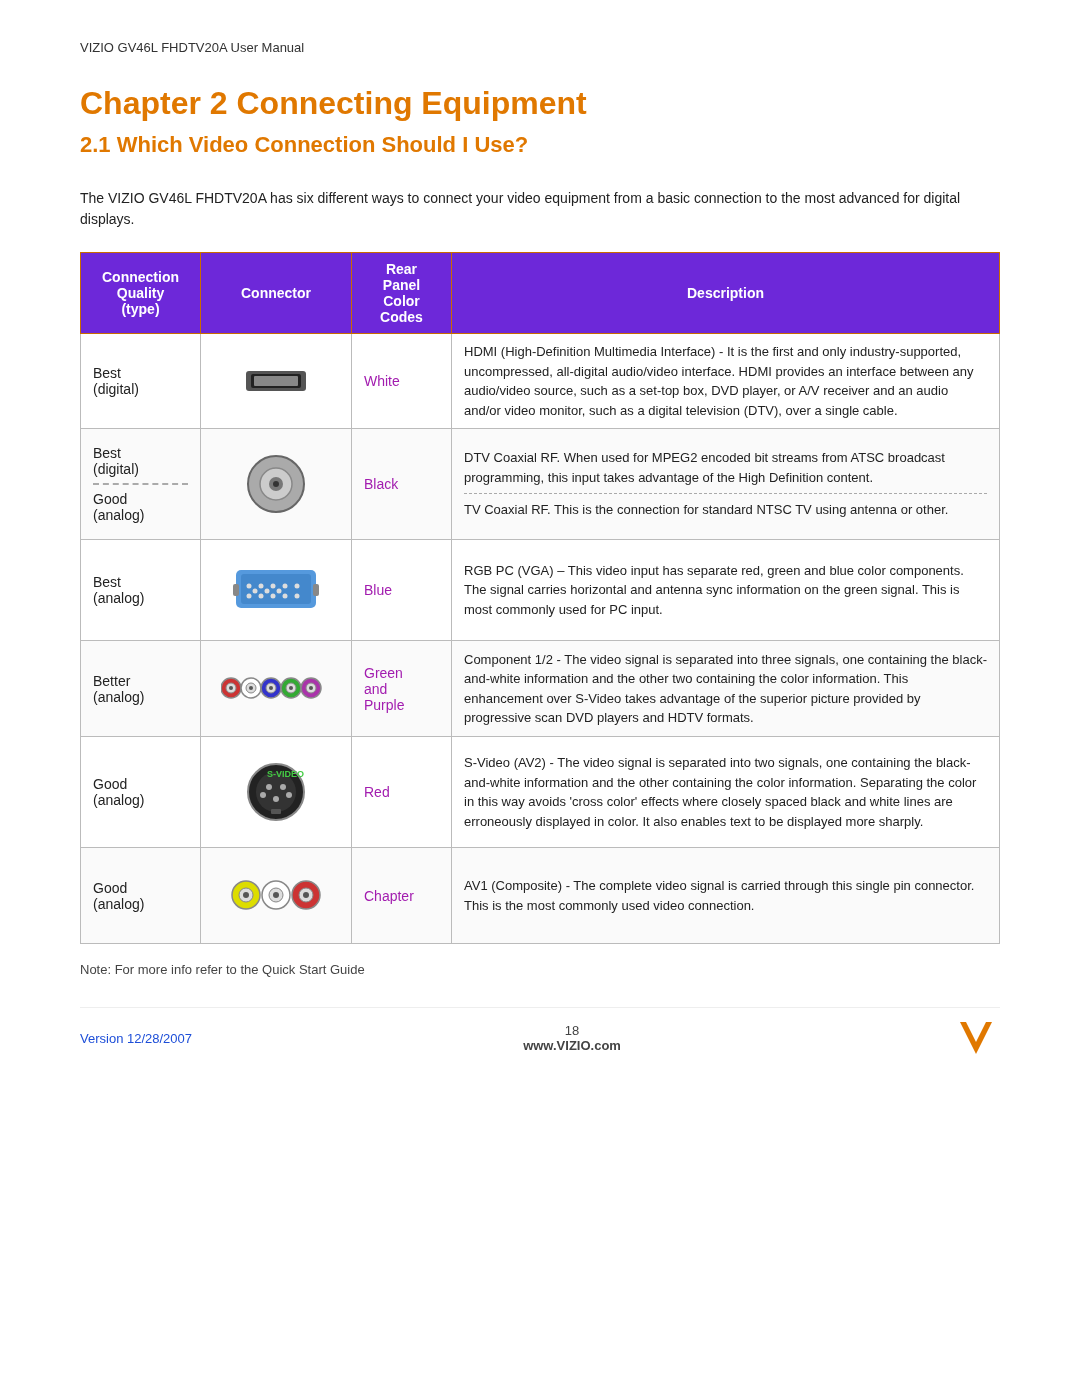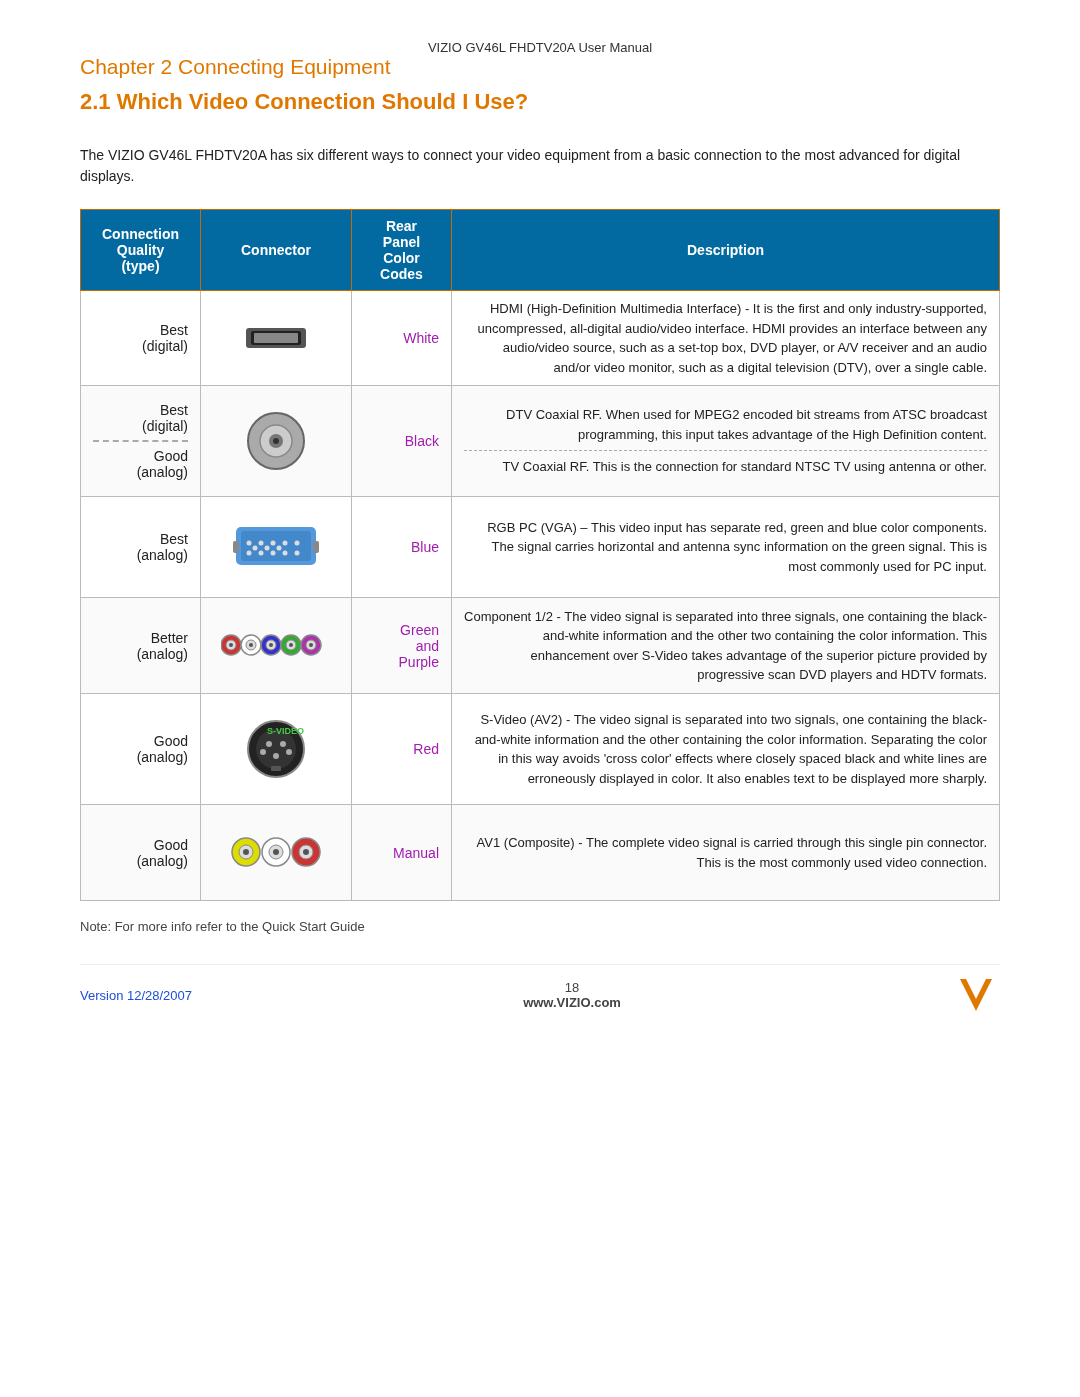--- a/index.html
+++ b/index.html
@@ -12,27 +12,28 @@
       color: #222;
       padding: 0;
     }
     .page {
       width: 1080px;
       min-height: 1397px;
       padding: 40px 80px 40px 80px;
       position: relative;
     }
     .header-right {
-      text-align: center;
+      text-align: left;
       font-size: 13px;
       color: #333;
+      margin-bottom: 30px;
     }
     .chapter-title {
-      font-size: 21px;
-      font-weight: normal;
+      font-size: 32px;
+      font-weight: bold;
       color: #e07800;
       font-family: Arial, sans-serif;
       margin-bottom: 10px;
     }
     .section-title {
       font-size: 22px;
       font-weight: bold;
       color: #e07800;
       margin-bottom: 30px;
     }
@@ -46,24 +47,24 @@
     .conn-table {
       width: 100%;
       border-collapse: collapse;
       border: 1.5px solid #bbb;
       margin-bottom: 18px;
     }
     .conn-table th, .conn-table td {
       border: 1.5px solid #bbb;
       padding: 8px 12px;
       vertical-align: middle;
-      text-align: right;
+      text-align: left;
     }
     .conn-table thead tr {
-      background: #0369a1;
+      background: #6d28d9;
       color: #fff;
     }
     .conn-table thead th {
       font-size: 14px;
       font-weight: bold;
       color: #fff;
       text-align: center;
       border: 1px solid #c96a00;
     }
     .conn-table tbody tr {
@@ -285,21 +286,21 @@
                 <circle cx="15" cy="27" r="3" fill="#555"></circle>
                 <circle cx="45" cy="27" r="14" fill="#ffffff" stroke="#888" stroke-width="1.5"></circle>
                 <circle cx="45" cy="27" r="7" fill="#ddd" stroke="#888" stroke-width="1"></circle>
                 <circle cx="45" cy="27" r="3" fill="#555"></circle>
                 <circle cx="75" cy="27" r="14" fill="#cc3333" stroke="#888" stroke-width="1.5"></circle>
                 <circle cx="75" cy="27" r="7" fill="#ddd" stroke="#888" stroke-width="1"></circle>
                 <circle cx="75" cy="27" r="3" fill="#555"></circle>
     </svg>
             </div>
           </td>
-          <td class="color-cell">Manual</td>
+          <td class="color-cell">Chapter</td>
           <td class="desc-cell">AV1 (Composite) - The complete video signal is carried through this single pin connector. This is the most commonly used video connection.</td>
         </tr>
       </tbody>
   </table>
 
   <div class="note-text">Note:  For more info refer to the Quick Start Guide</div>
 
   <div class="footer">
     <div class="footer-version">Version 12/28/2007</div>
     <div class="footer-center">

